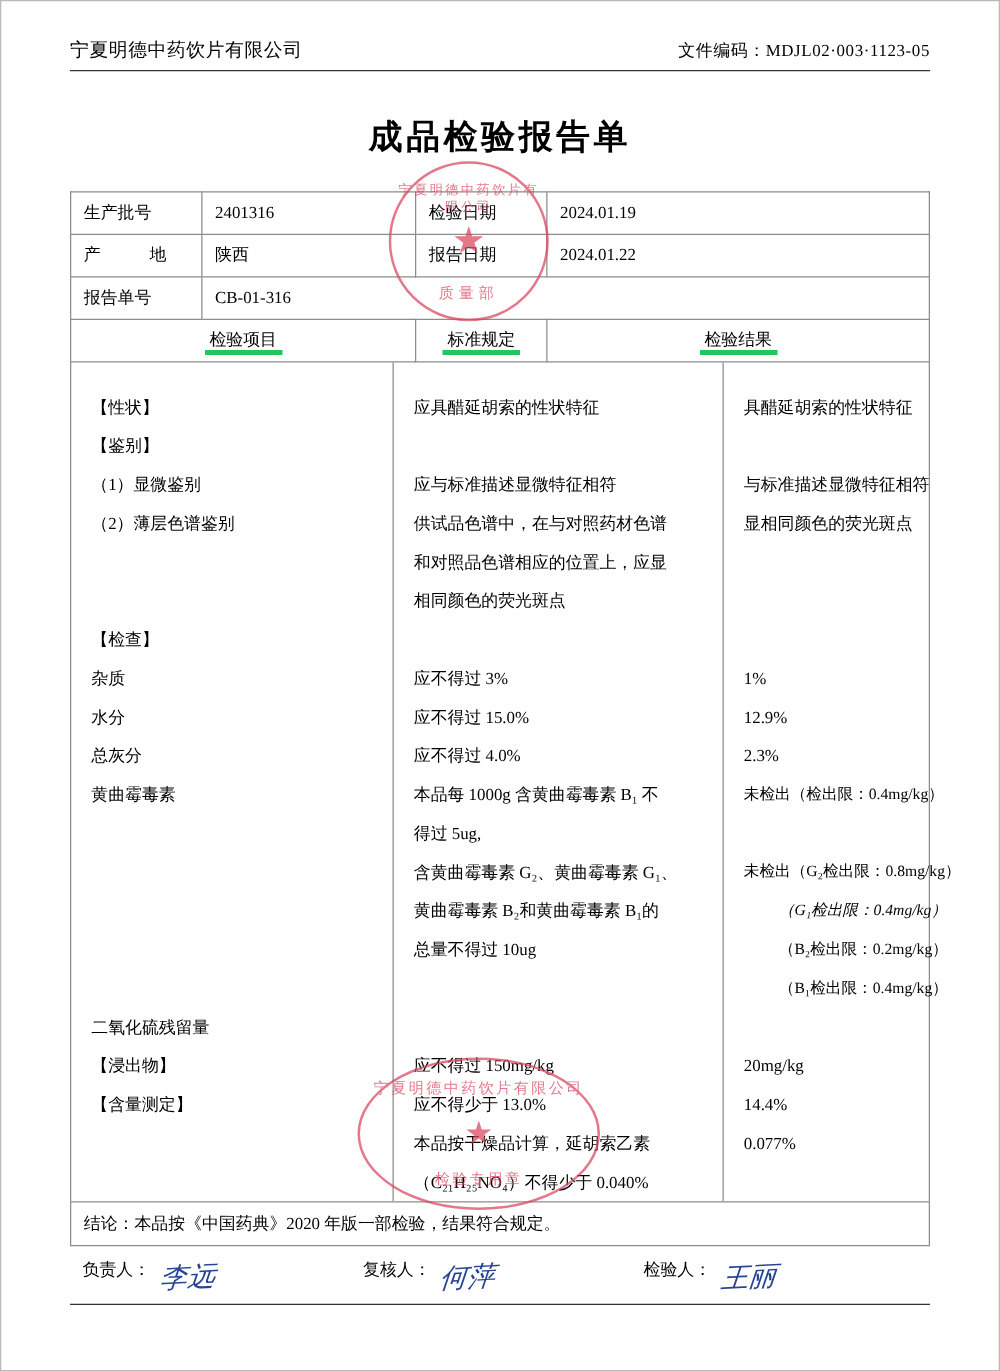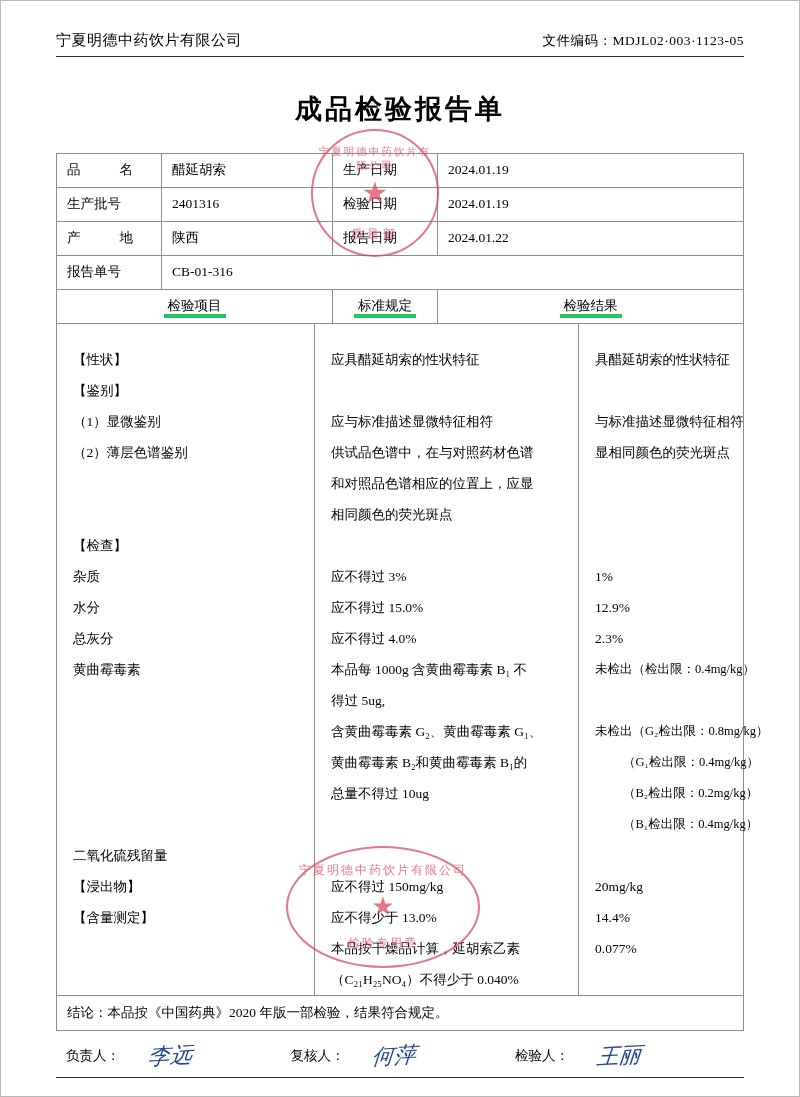--- a/index.html
+++ b/index.html
@@ -120,23 +120,22 @@
     font-size: 13.5px;
   }
   .signs {
     display: flex;
     font-size: 13.5px;
     padding: 10px 4px 0 10px;
     gap: 0;
   }
   .signs .grp {
     display: flex;
-    align-items: center;
+    align-items: flex-start;
     width: 33.3%;
-    gap: 20px;
   }
   .sig-label { white-space: nowrap; }
   .sig-img {
     display: inline-block;
     margin-left: 8px;
     color: #1b3a8c;
     font-family: "DejaVu Serif", serif;
     font-size: 22px;
     font-style: italic;
     transform: skewX(-8deg) rotate(-3deg);
@@ -201,26 +200,20 @@
         <span>文件编码：</span><span>MDJL02·003·1123-05</span>
       </div>
     </div>
     <div class="rule"></div>
     <div class="rule" style="border-bottom:none;height:0;"></div>
 
     <div class="title">成品检验报告单</div>
 
     <table class="doc">
       <tbody>
-          <tr class="rowh">
-        <td class="lbl">品　　名</td>
-        <td class="val-name">醋延胡索</td>
-        <td class="lbl nosp">生产日期</td>
-        <td class="val-wide mono">2024.01.19</td>
-      </tr>
       <tr class="rowh">
         <td class="lbl nosp">生产批号</td>
         <td class="val-name mono">2401316</td>
         <td class="lbl nosp">检验日期</td>
         <td class="val-wide mono">2024.01.19</td>
       </tr>
       <tr class="rowh">
         <td class="lbl">产　　地</td>
         <td class="val-name">陕西</td>
         <td class="lbl nosp">报告日期</td>
@@ -298,21 +291,21 @@
           <div class="line">显相同颜色的荧光斑点</div>
           <div class="line">&nbsp;</div>
           <div class="line">&nbsp;</div>
           <div class="line">&nbsp;</div>
           <div class="line">1%</div>
           <div class="line">12.9%</div>
           <div class="line">2.3%</div>
           <div class="line sm">未检出（检出限：0.4mg/kg）</div>
           <div class="line">&nbsp;</div>
           <div class="line sm">未检出（G₂检出限：0.8mg/kg）</div>
-          <div class="line sm" style="padding-left:28px;">（G₁检出限：0.4mg/kg）</div>
+          <div class="line sm" style="padding-left:28px;font-style:italic;">（G₁检出限：0.4mg/kg）</div>
           <div class="line sm" style="padding-left:28px;">（B₂检出限：0.2mg/kg）</div>
           <div class="line sm" style="padding-left:28px;">（B₁检出限：0.4mg/kg）</div>
           <div class="line">&nbsp;</div>
           <div class="line">20mg/kg</div>
           <div class="line">14.4%</div>
           <div class="line">0.077%</div>
           <div class="line">&nbsp;</div>
         </td>
       </tr>
     </tbody>

